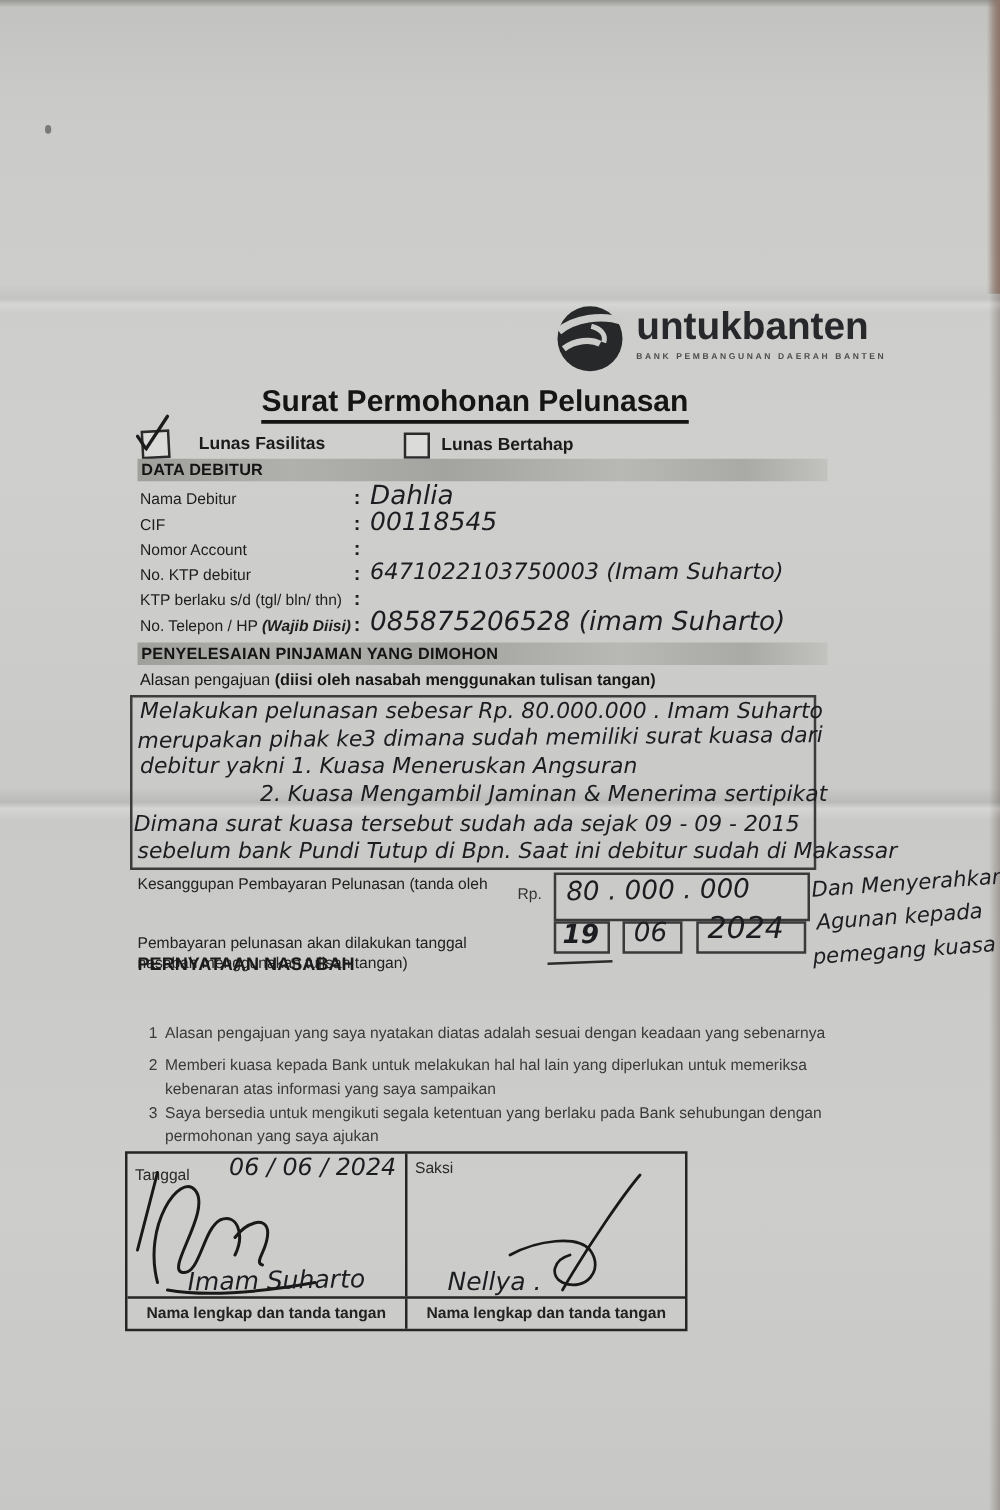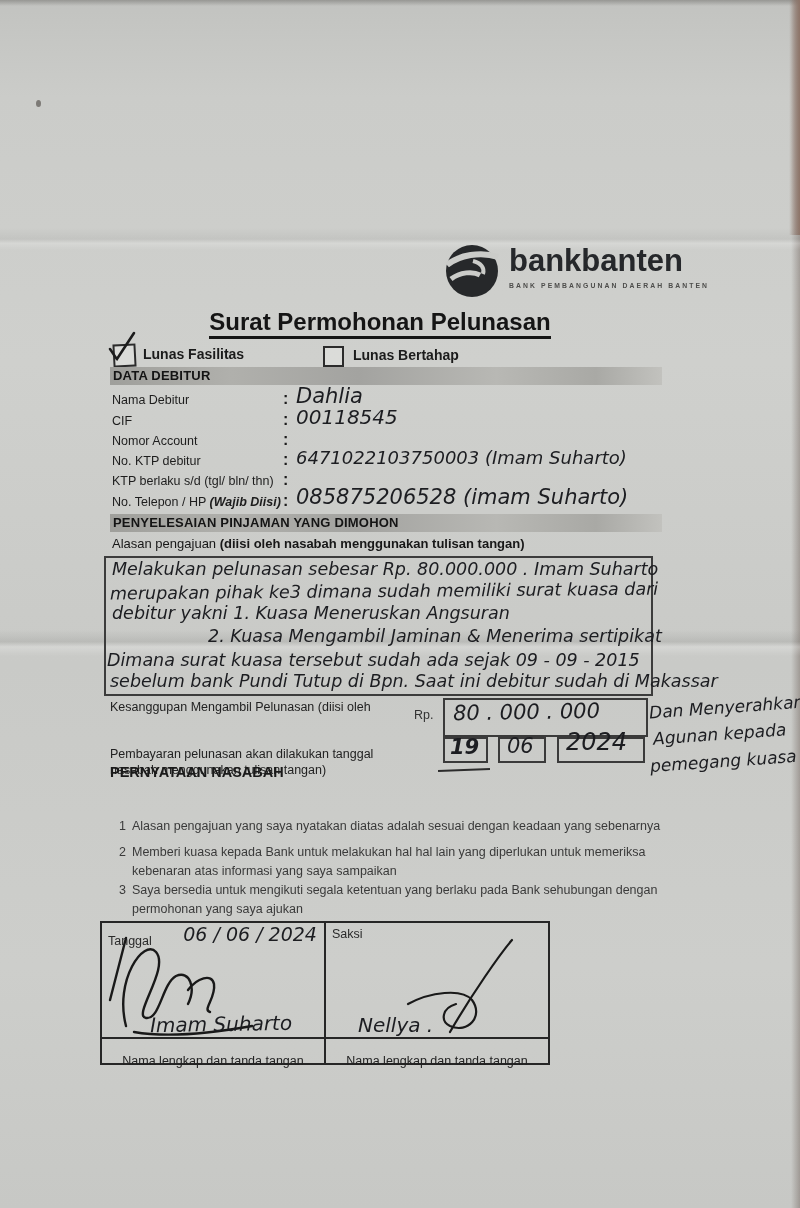--- a/index.html
+++ b/index.html
@@ -76,21 +76,21 @@
   .item .num{width:13px;flex:none;}
 
   
   .sigtable{position:absolute;left:100px;top:921px;width:450px;height:144px;border:2px solid #262626;box-sizing:border-box;display:flex;flex-direction:column;}
   .sig-top{flex:1;display:flex;}
   .sig-cell{position:relative;box-sizing:border-box;padding:4px 6px;font-size:12.5px;color:#2a2a2a;}
   .sig-cell.left{width:224px;border-right:2px solid #262626;}
   .sig-cell.right{flex:1;}
   .sig-date{margin-left:28px;font-size:19px;position:relative;top:-4px;}
   .sig-bottom{height:24px;border-top:2px solid #262626;display:flex;}
-  .cap-cell{box-sizing:border-box;padding-top:15px;text-align:center;font-size:12.5px;color:#222;}
+  .cap-cell{box-sizing:border-box;padding-top:4px;text-align:center;font-size:12.5px;color:#222;font-weight:bold;}
   .cap-cell.left{width:224px;border-right:2px solid #262626;}
   .cap-cell.right{flex:1;}
   .sig-name{position:absolute;font-size:20px;}
   .sigsvg{position:absolute;pointer-events:none;}
 </style>
 </head>
 <body>
 
 <div class="page">
 
@@ -103,33 +103,33 @@
 
   <div class="logo">
     <svg class="logo-mark" viewBox="0 0 58 58">
       <circle cx="29" cy="30" r="26" fill="#26282a"></circle>
       <path d="M4,24 C16,14 38,10 55,16" stroke="#cbccc9" stroke-width="6" fill="none"></path>
       <path d="M8,38 C17,31 30,30 37,34" stroke="#cbccc9" stroke-width="5" fill="none"></path>
       <path d="M30,20 C38,22 42,27 40,33" stroke="#cbccc9" stroke-width="4" fill="none"></path>
     </svg>
     <div class="logo-text">
       <div class="logo-word">
-        <span class="lt">bank</span><span class="bd">banten</span>
+        <span class="lt">untuk</span><span class="bd">banten</span>
       </div>
       <div class="logo-tag">BANK PEMBANGUNAN DAERAH BANTEN</div>
     </div>
   </div>
 
   <div class="title"><span>Surat Permohonan Pelunasan</span></div>
 
   <div class="cbx b1"></div>
   <svg class="tick" width="36" height="34" viewBox="0 0 36 34">
     <path d="M6,20 C9,24 11,28 13,30 L30,4" stroke="#1c1c1c" stroke-width="2.6" fill="none" stroke-linecap="round"></path>
   </svg>
-  <div class="cbx-label" style="left:143px;top:346px;">Lunas Fasilitas</div>
+  <div class="cbx-label" style="left:159px;top:346px;">Lunas Fasilitas</div>
   <div class="cbx b2"></div>
   <div class="cbx-label" style="left:353px;top:347px;">Lunas Bertahap</div>
 
   <div class="secbar s1">DATA DEBITUR</div>
 
   <div class="frow" style="top:390px;">
     <span class="flabel">Nama Debitur</span>
     <span class="fcolon">:</span>
     <span class="fval hand" style="font-size:21px;">Dahlia</span>
   </div>
@@ -165,21 +165,21 @@
   </div>
 
   <div class="reasonbox"></div>
   <span class="rline hand" style="left:112px;top:559px;">Melakukan pelunasan  sebesar Rp. 80.000.000 .  Imam Suharto</span>
   <span class="rline hand" style="left:110px;top:581px;transform:rotate(-0.5deg);">merupakan pihak ke3 dimana sudah memiliki surat kuasa dari</span>
   <span class="rline hand" style="left:112px;top:603px;">debitur  yakni 1.  Kuasa Meneruskan Angsuran</span>
   <span class="rline hand" style="left:208px;top:626px;">2.  Kuasa Mengambil Jaminan &amp; Menerima sertipikat</span>
   <span class="rline hand" style="left:107px;top:650px;">Dimana surat kuasa tersebut sudah ada sejak 09 - 09 - 2015</span>
   <span class="rline hand" style="left:110px;top:671px;">sebelum bank Pundi Tutup di Bpn.  Saat  ini debitur sudah  di Makassar</span>
 
-  <div class="commit" style="top:700px;">Kesanggupan Mengambil Pelunasan (diisi oleh</div>
+  <div class="commit" style="top:700px;">Kesanggupan Pembayaran Pelunasan (tanda oleh</div>
   <div class="commit" style="top:723px;margin-top:40px;">nasabah menggunakan tulisan tangan)</div>
   <div class="rp-label">Rp.</div>
   <div class="rp-box"></div>
   <div class="rp-amount hand">80 . 000 . 000</div>
 
   <div class="mnote hand" style="left:649px;top:697px;">Dan Menyerahkan</div>
   <div class="mnote hand" style="left:653px;top:724px;">Agunan kepada</div>
   <div class="mnote hand" style="left:650px;top:751px;">pemegang kuasa</div>
 
   <div class="commit" style="top:747px;">Pembayaran pelunasan akan dilakukan tanggal</div>

